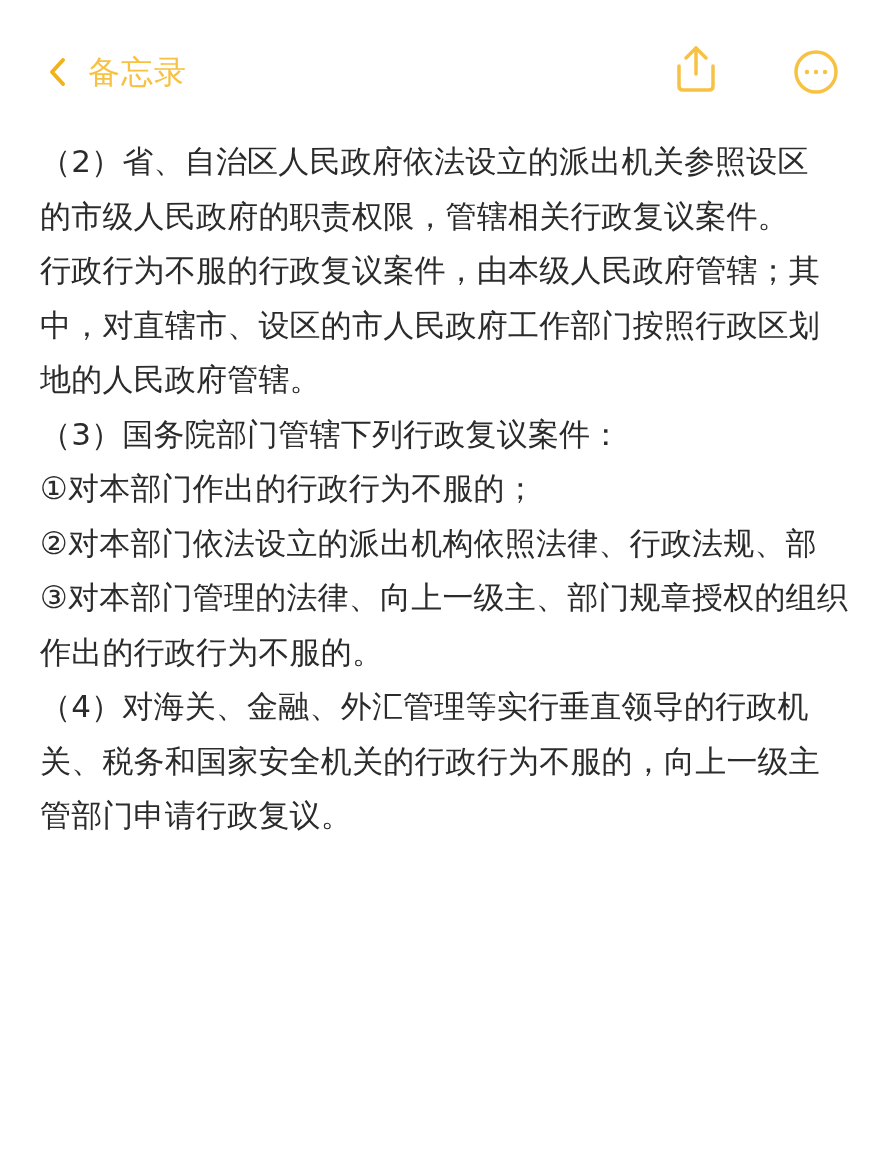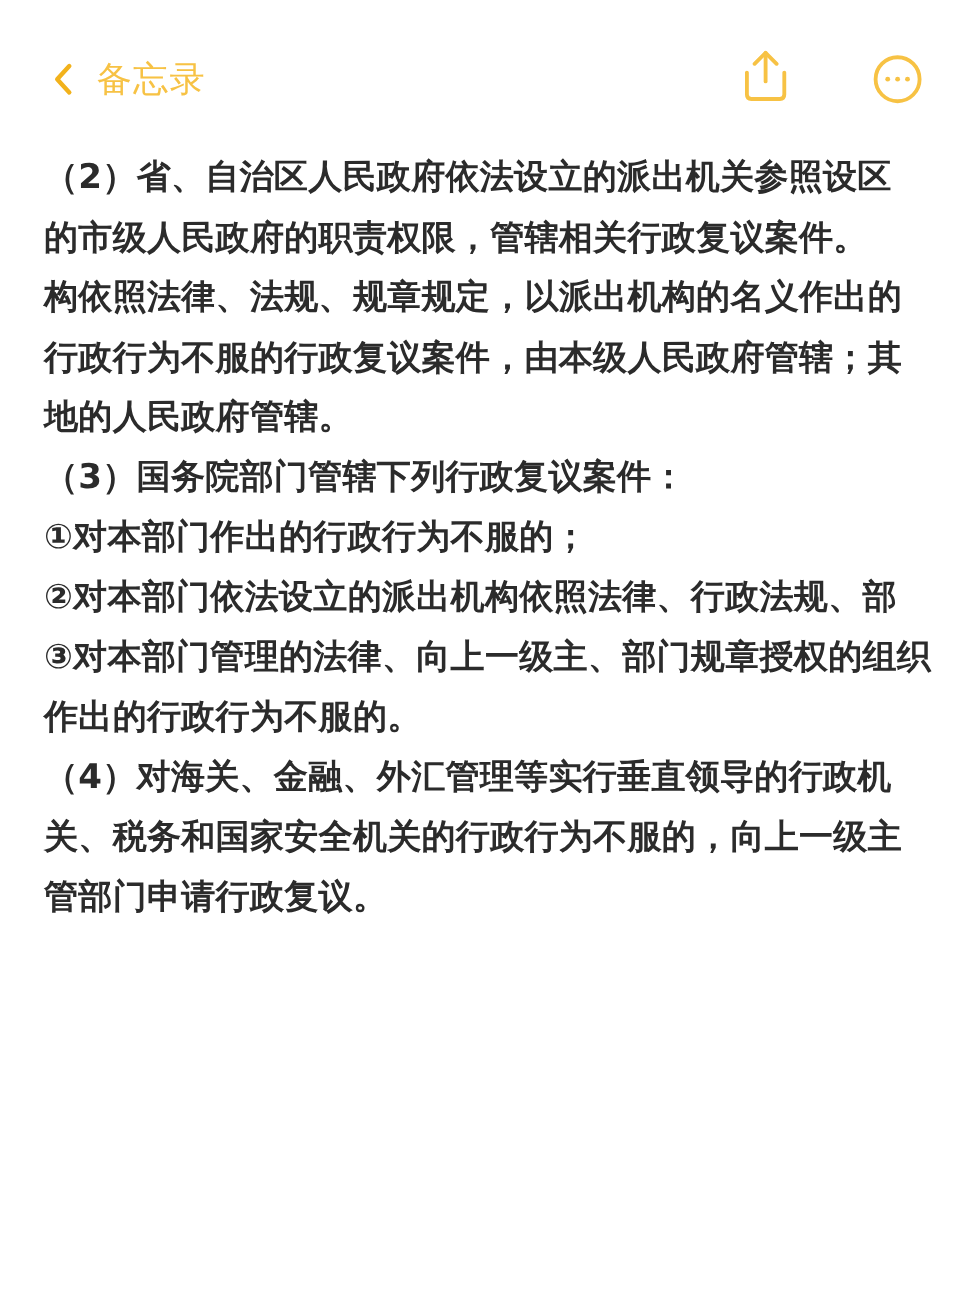--- a/index.html
+++ b/index.html
@@ -62,21 +62,20 @@
       width: 800px;
       font-size: 31px;
       line-height: 54.5px;
       color: #2b2b2b;
       letter-spacing: 0.2px;
     }
     .line {
       display: block;
       white-space: nowrap;
       height: 54.5px;
-      font-weight: bold;
     }
   </style>
 </head>
 <body>
 
 <div class="nav">
   <div class="back">
     <span>
       <svg width="18" height="30" viewBox="0 0 18 30">
         <polyline points="15,3 4,15 15,27" fill="none" stroke="#f2b21c" stroke-width="4" stroke-linecap="round" stroke-linejoin="round"></polyline>
@@ -103,22 +102,22 @@
         <circle cx="24" cy="24" r="2.2" fill="#f7c244"></circle>
         <circle cx="33" cy="24" r="2.2" fill="#f7c244"></circle>
       </svg>
     </span>
   </div>
 </div>
 
 <div class="content">
   <span class="line">（2）省、自治区人民政府依法设立的派出机关参照设区</span>
   <span class="line">的市级人民政府的职责权限，管辖相关行政复议案件。</span>
-  <span class="line">构依照法律、法规、规章规定，以派出机构的名义作出的</span>
   <span class="line">行政行为不服的行政复议案件，由本级人民政府管辖；其</span>
+  <span class="line">中，对直辖市、设区的市人民政府工作部门按照行政区划</span>
   <span class="line">地的人民政府管辖。</span>
   <span class="line">（3）国务院部门管辖下列行政复议案件：</span>
   <span class="line">①对本部门作出的行政行为不服的；</span>
   <span class="line">②对本部门依法设立的派出机构依照法律、行政法规、部</span>
   <span class="line">③对本部门管理的法律、向上一级主、部门规章授权的组织</span>
   <span class="line">作出的行政行为不服的。</span>
   <span class="line">（4）对海关、金融、外汇管理等实行垂直领导的行政机</span>
   <span class="line">关、税务和国家安全机关的行政行为不服的，向上一级主</span>
   <span class="line">管部门申请行政复议。</span>
 </div>

